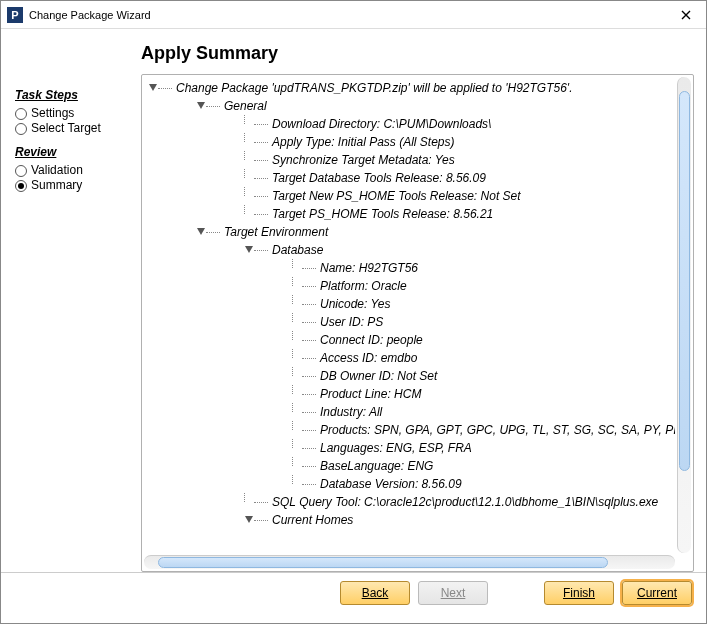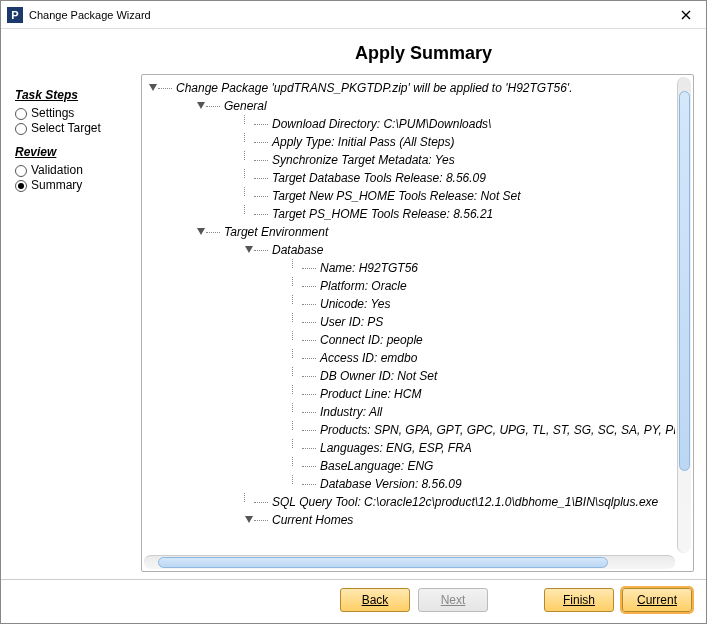--- a/index.html
+++ b/index.html
@@ -39,21 +39,20 @@
     width: 28px; height: 22px;
     display: flex; align-items: center; justify-content: center;
     cursor: default;
   }
   .titlebar .close svg { width: 10px; height: 10px; }
 
   .heading {
     font-size: 18px;
     font-weight: bold;
     padding: 14px 0 10px 140px;
-    text-align: center;
   }
 
   .body {
     display: flex;
     height: 524px;
   }
 
   .nav {
     width: 140px;
     padding: 10px 8px 0 14px;
@@ -167,21 +166,21 @@
     position: absolute;
     top: 1px; bottom: 1px;
     left: 14px; width: 450px;
     background: linear-gradient(#d4e7fb,#bcd7f3);
     border: 1px solid #8fb8e0;
     border-radius: 6px;
   }
 
   .footer {
     position: absolute;
-    bottom: 4px; left: 0; right: 0;
+    bottom: 11px; left: 0; right: 0;
     height: 40px;
     border-top: 1px solid #ccc;
     display: flex;
     align-items: center;
     justify-content: flex-end;
     gap: 8px;
     padding: 0 14px;
     background: #fff;
   }
   .btn {

